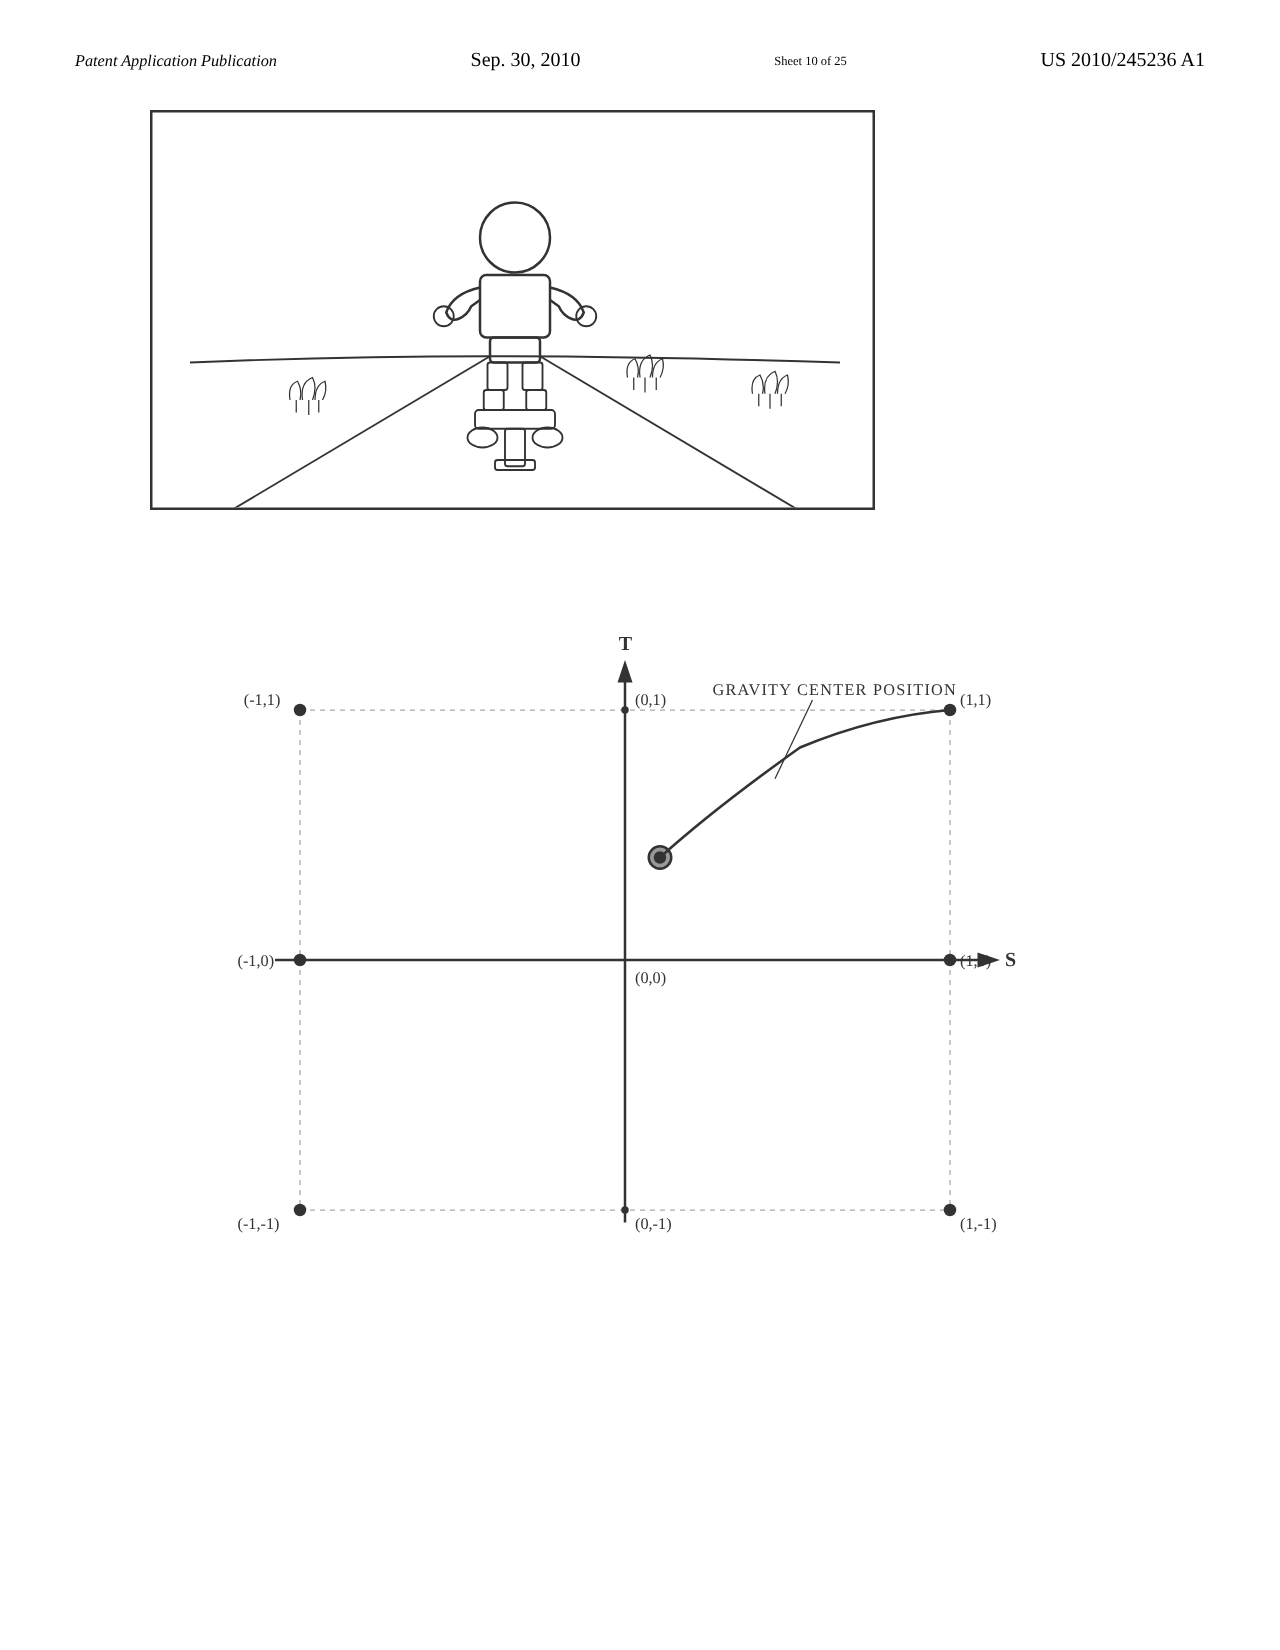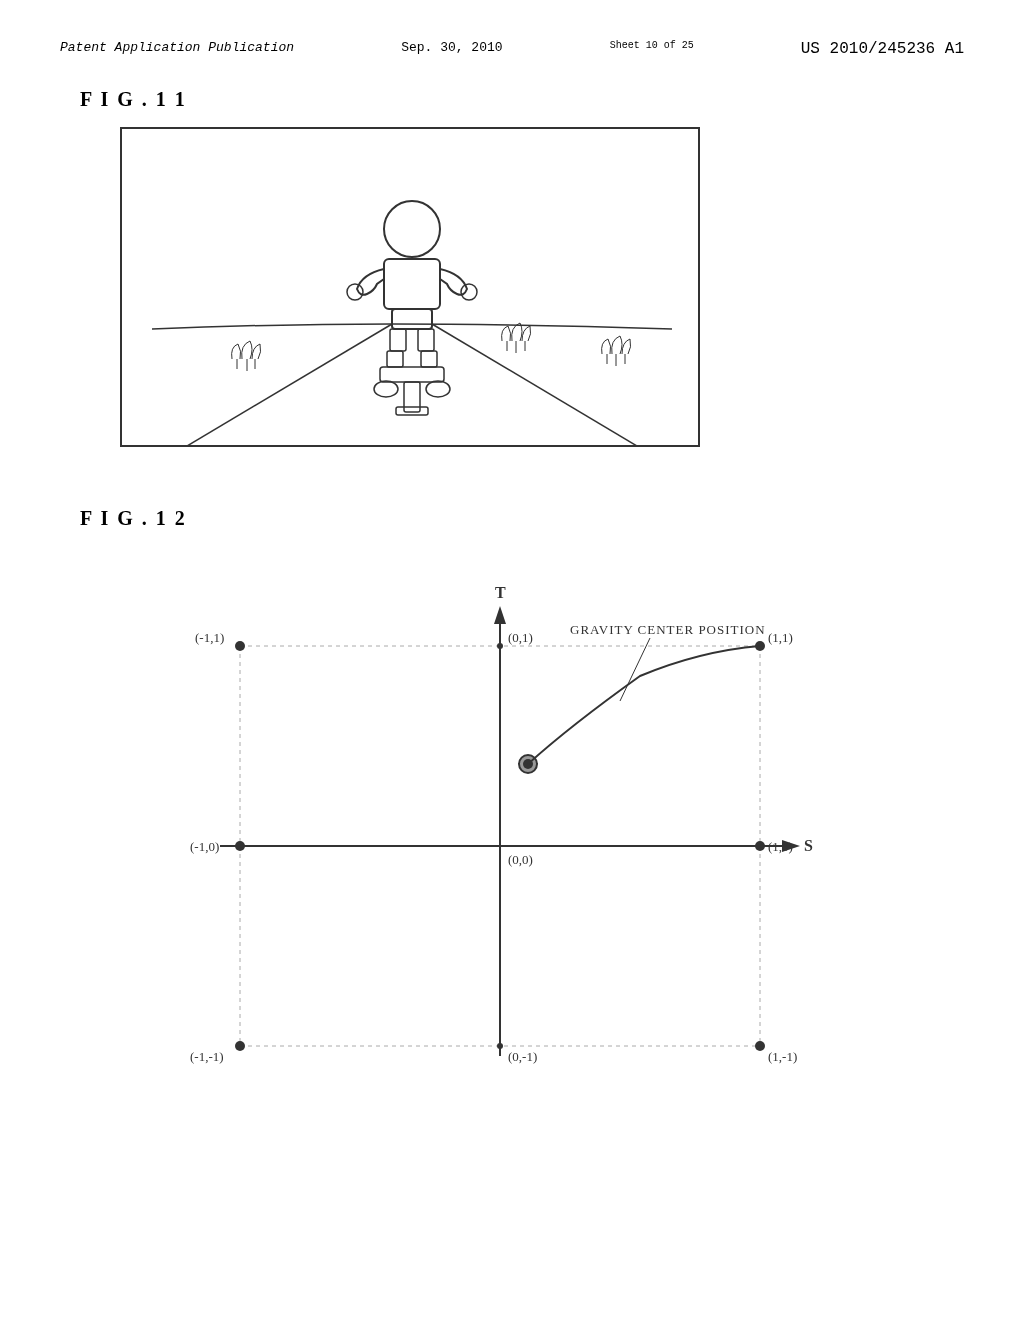--- a/index.html
+++ b/index.html
@@ -17,27 +17,26 @@
       min-height: 1320px;
       background: #fff;
       position: relative;
       padding: 40px 60px;
     }
 
     
     .header {
       display: flex;
       justify-content: space-between;
-      align-items: flex-start;
+      align-items: center;
       margin-bottom: 30px;
       font-size: 13px;
-      font-family: Liberation Mono, monospace;
     }
     .header-left { font-style: italic; }
-    .header-center { font-size: 13px; }
+    .header-center { font-size: 16px; }
     .header-right { font-size: 16px; }
 
     
     .fig-label {
       font-size: 20px;
       font-weight: bold;
       letter-spacing: 2px;
       margin-bottom: 16px;
       margin-left: 20px;
     }
@@ -73,21 +72,20 @@
 <div class="page">
 
   <div class="header">
     <span class="header-left">Patent Application Publication</span>
     <span class="header-center">Sep. 30, 2010</span>
     <span class="header-sheet" style="font-size:10px;">Sheet 10 of 25</span>
     <span class="header-right">US 2010/245236 A1</span>
   </div>
 
   <div class="fig11-section">
-    <div class="fig-label">F I G .  1 1</div>
     <div class="fig11-box">
       
       <svg width="580" height="320" viewBox="0 0 580 320" xmlns="http://www.w3.org/2000/svg">
 
         <line x1="60" y1="320" x2="270" y2="195" stroke="#333" stroke-width="1.5"></line>
 
         <line x1="520" y1="320" x2="310" y2="195" stroke="#333" stroke-width="1.5"></line>
 
         <path d="M 30 200 Q 150 195 270 195 Q 390 195 550 200" stroke="#333" stroke-width="1.5" fill="none"></path>
 
@@ -149,21 +147,20 @@
         <ellipse cx="316" cy="260" rx="12" ry="8" stroke="#333" stroke-width="1.5" fill="none"></ellipse>
 
         <rect x="282" y="253" width="16" height="30" rx="2" stroke="#333" stroke-width="1.5" fill="none"></rect>
 
         <rect x="274" y="278" width="32" height="8" rx="2" stroke="#333" stroke-width="1.5" fill="none"></rect>
       </svg>
     </div>
   </div>
 
   <div class="fig12-section">
-    <div class="fig-label">F I G .  1 2</div>
     <div class="fig12-container">
       <svg width="700" height="520" viewBox="0 0 700 520" xmlns="http://www.w3.org/2000/svg">
 
         <line x1="100" y1="100" x2="620" y2="100" stroke="#aaa" stroke-width="1" stroke-dasharray="4,4"></line>
         <line x1="100" y1="300" x2="620" y2="300" stroke="#aaa" stroke-width="1" stroke-dasharray="4,4"></line>
         <line x1="100" y1="500" x2="620" y2="500" stroke="#aaa" stroke-width="1" stroke-dasharray="4,4"></line>
 
         <line x1="100" y1="100" x2="100" y2="500" stroke="#aaa" stroke-width="1" stroke-dasharray="4,4"></line>
         <line x1="360" y1="100" x2="360" y2="500" stroke="#aaa" stroke-width="1" stroke-dasharray="4,4"></line>
         <line x1="620" y1="100" x2="620" y2="500" stroke="#aaa" stroke-width="1" stroke-dasharray="4,4"></line>

